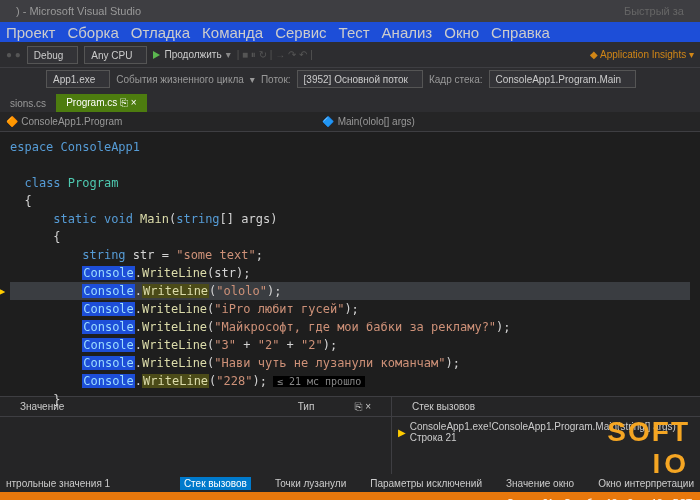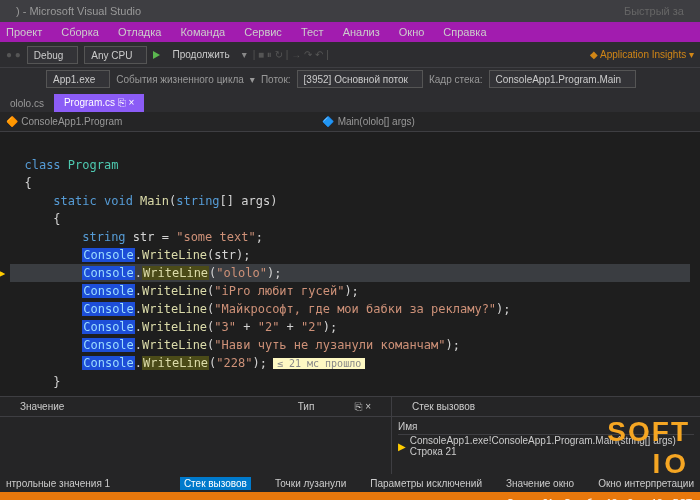--- a/index.html
+++ b/index.html
@@ -1,40 +1,40 @@
 <!DOCTYPE html>
 <html><head>
 <meta charset="utf-8">
 <style>
 * { margin: 0; padding: 0; box-sizing: border-box; }
 body { width: 700px; height: 500px; background: #2d2d30; font-family: "Segoe UI", sans-serif; font-size: 11px; color: #ccc; overflow: hidden; position: relative; }
 .titlebar { height: 22px; background: #3e3e42; display: flex; align-items: center; padding: 0 16px; font-size: 11px; color: #999; }
-.menubar { height: 20px; background: #a21caf; display: flex; align-items: center; gap: 19px; padding: 0 6px; font-size: 11px; color: #ccc; }
+.menubar { height: 20px; background: #1d4ed8; display: flex; align-items: center; gap: 12px; padding: 0 6px; font-size: 15px; color: #ccc; }
 .menubar span { cursor: pointer; }
 .toolbar { height: 26px; background: #2d2d30; display: flex; align-items: center; gap: 6px; padding: 2px 6px; border-bottom: 1px solid #3e3e42; font-size: 10px; }
 .toolbar2 { height: 22px; background: #2d2d30; display: flex; align-items: center; gap: 6px; padding: 0 6px; font-size: 10px; color: #999; margin-left: 40px; }
 .dropdown { background: #333337; border: 1px solid #555; padding: 1px 14px 7px 6px; color: #ccc; font-size: 10px; height: 18px; line-height: 16px; position: relative; }
-.btn-run { display: flex; align-items: center; gap: 12px; color: #ccc; }
+.btn-run { display: flex; align-items: center; gap: 4px; color: #ccc; }
 .play-icon { width: 0; height: 0; border-left: 7px solid #5bb74f; border-top: 4px solid transparent; border-bottom: 4px solid transparent; }
 .tabs { height: 22px; background: #2d2d30; display: flex; align-items: flex-end; }
 .tab { padding: 3px 10px; background: #2d2d30; color: #999; font-size: 10px; }
-.tab.active { background: #8b5cf6; color: #fff; }
+.tab.active { background: #4d7c0f; color: #fff; }
 .context-bar { height: 20px; background: #252526; display: flex; align-items: center; padding: 0 6px; gap: 200px; font-size: 10px; color: #999; border-bottom: 1px solid #3e3e42;}
 .editor { height: 264px; background: #1e1e1e; padding: 6px 10px; font-family: Consolas, monospace; font-size: 12px; line-height: 18px; position: relative; }
 .code-line { white-space: pre; }
 .kw { color: #569cd6; }
 .type { color: #4ec9b0; }
 .method { color: #dcdcaa; }
 .str { color: #ce9178; }
 .ident { color: #d4d4d4; }
 .cls-hl { background: #1d4ed8; color: #9cdcfe; padding: 0 1px; }
 .method-hl { background: #4b4b18; color: #dcdcaa; padding: 0 1px; }
 .line-hl { background: #3a3d41; display: inline-block; width: 100%; }
 .exec-arrow { color: #ffcc00; position: absolute; left: -2px; }
-.inline-hint { background: #fef9c3; color: #888; font-size: 10px; padding: 0 4px; margin-left: 6px; }
+.inline-hint { background: #000000; color: #888; font-size: 10px; padding: 0 4px; margin-left: 6px; }
 .panels { height: 78px; display: flex; background: #252526; border-top: 1px solid #3e3e42; }
 .panel-left { width: 56%; border-right: 1px solid #3e3e42; }
 .panel-right { width: 44%; }
 .panel-header { height: 20px; display: flex; align-items: center; padding: 0 20px; font-size: 10px; color: #ccc; border-bottom: 1px solid #3e3e42; gap: 40px; }
 .panel-body { padding: 4px 6px; font-size: 10px; color: #ccc; }
 .footer-tabs { height: 18px; background: #252526; display: flex; align-items: center; gap: 24px; padding: 0 6px; font-size: 10px; color: #ccc; }
 .footer-tabs .ft.active { color: #fff; background: #007acc; padding: 1px 4px; }
 .statusbar { height: 22px; background: #e8780c; display: flex; align-items: center; justify-content: space-between; padding: 0 8px; font-size: 10px; color: #fff; }
 .status-right { display: flex; gap: 10px; }
 .watermark { position: absolute; right: 10px; bottom: 20px; text-align: right; font-weight: 900; font-family: sans-serif; pointer-events: none; }
@@ -82,30 +82,31 @@
   <span class="dropdown">App1.exe</span>
   <span>События жизненного цикла</span>
   <span>▾</span>
   <span>Поток:</span>
   <span class="dropdown">[3952] Основной поток</span>
   <span>Кадр стека:</span>
   <span class="dropdown">ConsoleApp1.Program.Main</span>
 </div>
 
 <div class="tabs">
-  <div class="tab">ololo.cs</div>
+  <div class="tab">sions.cs</div>
   <div class="tab active"><span>Program.cs</span> <span>⎘</span> <span>×</span></div>
 </div>
 
 <div class="context-bar">
   <span>🔶 <span>ConsoleApp1.Program</span></span>
   <span>🔷 <span>Main(ololo[] args)</span></span>
 </div>
 
 <div class="editor">
+<div class="code-line"><span class="kw">espace ConsoleApp1</span></div>
 <div class="code-line"> </div>
 <div class="code-line">  <span class="kw">class</span> <span class="type">Program</span></div>
 <div class="code-line">  <span class="ident">{</span></div>
 <div class="code-line">      <span class="kw">static</span> <span class="kw">void</span> <span class="method">Main</span><span class="ident">(</span><span class="kw">string</span><span class="ident">[] args)</span></div>
 <div class="code-line">      <span class="ident">{</span></div>
 <div class="code-line">          <span class="kw">string</span><span class="ident"> str = </span><span class="str">"some text"</span><span class="ident">;</span></div>
 <div class="code-line">          <span class="cls-hl">Console</span><span class="ident">.</span><span class="method">WriteLine</span><span class="ident">(str);</span></div>
 <div class="code-line line-hl"><span class="exec-arrow">▶</span>          <span class="cls-hl">Console</span><span class="ident">.</span><span class="method-hl">WriteLine</span><span class="ident">(</span><span class="str">"ololo"</span><span class="ident">);</span></div>
 <div class="code-line">          <span class="cls-hl">Console</span><span class="ident">.</span><span class="method">WriteLine</span><span class="ident">(</span><span class="str">"iPro любит гусей"</span><span class="ident">);</span></div>
 <div class="code-line">          <span class="cls-hl">Console</span><span class="ident">.</span><span class="method">WriteLine</span><span class="ident">(</span><span class="str">"Майкрософт, где мои бабки за рекламу?"</span><span class="ident">);</span></div>
@@ -122,21 +123,20 @@
       <span style="margin-left:auto">Тип</span>
       <span>⎘ ×</span>
     </div>
     <div class="panel-body"></div>
   </div>
   <div class="panel-right">
     <div class="panel-header">
         <span>Стек вызовов</span>
       </div>
     <div class="panel-body">
-      <div style="border-bottom:1px solid #3e3e42;padding-bottom:2px">Имя</div>
       <div class="callstack-row">
         <span class="yellow-arrow">▶</span>
         <span>ConsoleApp1.exe!ConsoleApp1.Program.Main(string[] args) Строка 21</span>
       </div>
     </div>
   </div>
 </div>
 
 <div class="footer-tabs">
   <span class="ft">нтрольные значения 1</span>

